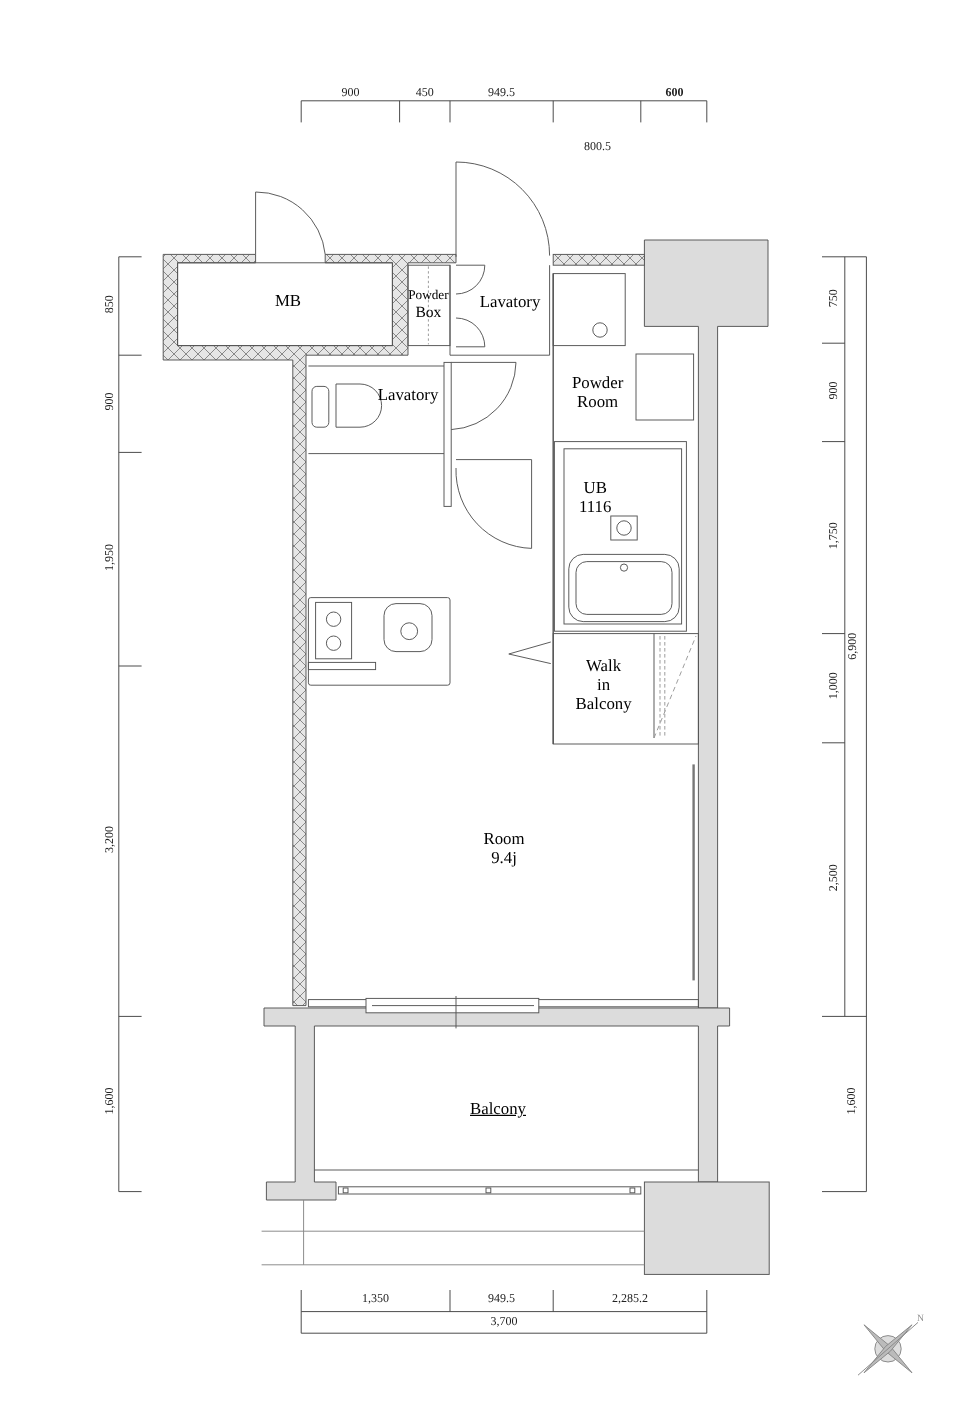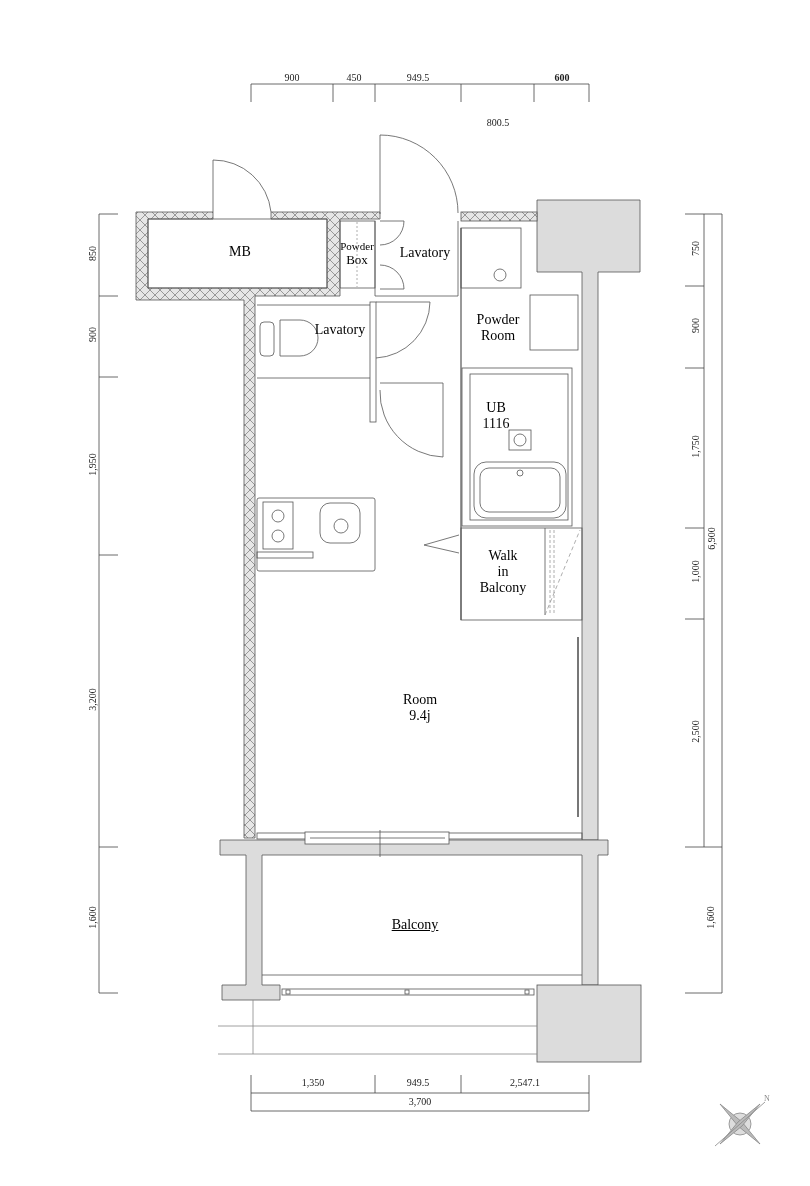--- a/index.html
+++ b/index.html
@@ -174,21 +174,21 @@
 <div class="lbl" style="left:375px;top:917px;width:80px;font-size:14px;text-decoration:underline;">Balcony</div>
 
 <div class="dim" style="left:262px;top:72px;width:60px;">900</div>
 <div class="dim" style="left:324px;top:72px;width:60px;">450</div>
 <div class="dim" style="left:388px;top:72px;width:60px;">949.5</div>
 <div class="dim" style="left:468px;top:72px;width:60px;margin-top:45px;">800.5</div>
 <div class="dim" style="left:532px;top:72px;width:60px;font-weight:bold;">600</div>
 
 <div class="dim" style="left:283px;top:1077px;width:60px;">1,350</div>
 <div class="dim" style="left:388px;top:1077px;width:60px;">949.5</div>
-<div class="dim" style="left:495px;top:1077px;width:60px;">2,547.1</div>
+<div class="dim" style="left:495px;top:1077px;width:60px;">2,285.2</div>
 <div class="dim" style="left:390px;top:1096px;width:60px;">3,700</div>
 
 <div class="vdim" style="left:72px;top:248px;">850</div>
 <div class="vdim" style="left:72px;top:329px;">900</div>
 <div class="vdim" style="left:72px;top:459px;">1,950</div>
 <div class="vdim" style="left:72px;top:694px;">3,200</div>
 <div class="vdim" style="left:72px;top:912px;">1,600</div>
 
 <div class="vdim" style="left:675px;top:243px;">750</div>
 <div class="vdim" style="left:675px;top:320px;">900</div>

